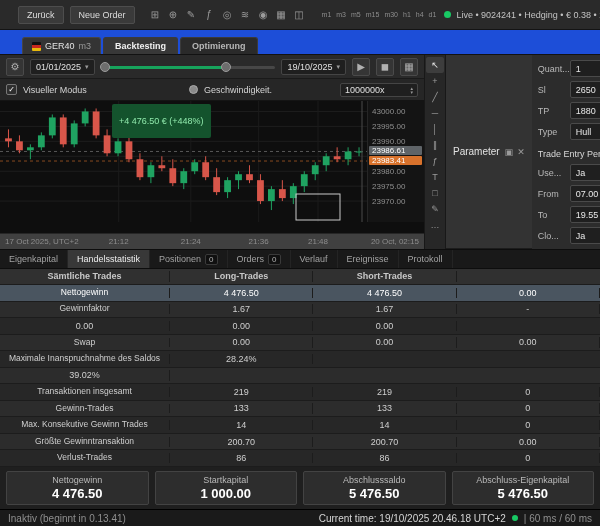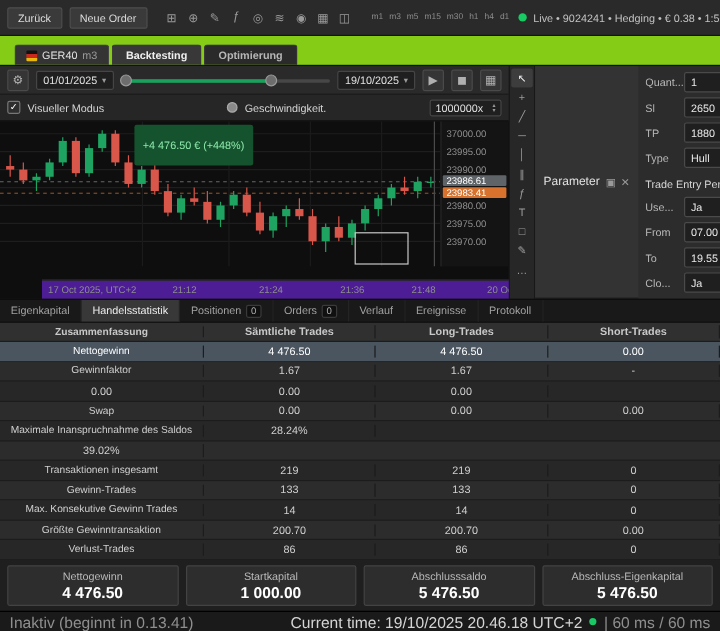--- a/index.html
+++ b/index.html
@@ -2,34 +2,34 @@
 <html><head>
 <meta charset="utf-8">
 <style>
   * { margin:0; padding:0; box-sizing:border-box; }
   html,body { width:600px; height:526px; overflow:hidden; background:#1f1f1f;
     font-family:"Liberation Sans", sans-serif; color:#cfcfcf; }
   .app { width:600px; height:526px; display:flex; flex-direction:column; background:#232323; }
 
   
   .toolbar { flex:0 0 30px; background:#2a2a2a; border-bottom:1px solid #141414;
-    display:flex; align-items:center; gap:6px; padding:0 6px; }
+    display:flex; align-items:center; gap:6px; padding:0 18px; }
   .btn { background:#3a3a3a; border:1px solid #4d4d4d; color:#ddd; border-radius:2px;
     padding:3px 8px; font-size:9px; cursor:pointer; white-space:nowrap; }
   .sep { width:1px; height:16px; background:#424242; }
   .tb-icons { display:flex; gap:1px; }
   .tb-icon { width:17px; height:17px; display:flex; align-items:center; justify-content:center;
     color:#9a9a9a; font-size:10px; border-radius:2px; cursor:pointer; }
   .tf-group { display:flex; gap:1px; }
   .tf-item { font-size:7px; color:#8d8d8d; padding:2px 2px; cursor:pointer; }
   .tb-right { margin-left:auto; display:flex; align-items:center; gap:5px; font-size:9px; color:#c2c2c2; white-space:nowrap; }
   .live-dot { width:7px; height:7px; border-radius:50%; background:#18c964; }
 
   
-  .tabbar { flex:0 0 25px; background:#84cc16; display:flex; align-items:flex-end; gap:2px; padding:0 12px; border-bottom:1px solid #121212; }
+  .tabbar { flex:0 0 25px; background:#1d4ed8; display:flex; align-items:flex-end; gap:2px; padding:0 22px; border-bottom:1px solid #121212; }
   .chart-tab { display:flex; align-items:center; gap:4px; background:#343434; border:1px solid #454545; border-bottom:none;
     border-radius:3px 3px 0 0; padding:3px 9px; font-size:9px; color:#e3e3e3; cursor:pointer; }
   .flag { width:9px; height:9px; border-radius:1px;
     background:linear-gradient(#111 33%, #c8281e 33% 66%, #e8b90c 66%); }
   .tf-label { color:#9a9a9a; }
   .sub-tab { background:#2a2a2a; border:1px solid #3a3a3a; border-bottom:none; border-radius:3px 3px 0 0;
     padding:3px 11px; font-size:9px; color:#b7b7b7; cursor:pointer;font-weight:bold; }
   .sub-tab.active { background:#383838; color:#f0f0f0; }
 
   
@@ -49,32 +49,32 @@
   .rs-fill  { position:absolute; top:8px; left:0; width:72%; height:3px; background:#17a35c; border-radius:2px; }
   .rs-handle { position:absolute; top:4px; width:10px; height:10px; border-radius:50%;
     background:#6d6d6d; border:1px solid #9a9a9a; }
   .rs-handle.h1 { left:-1px; } .rs-handle.h2 { left:calc(72% - 5px); }
 
   .checkbox { width:11px; height:11px; background:#2e2e2e; border:1px solid #777; border-radius:2px;
     display:flex; align-items:center; justify-content:center; font-size:8px; color:#fff; cursor:pointer; }
   .ctrl-label { font-size:9px; color:#d5d5d5; }
   .speed-handle { width:9px; height:9px; border-radius:50%; background:#8a8a8a; border:1px solid #aaa; cursor:pointer; }
   .spin-box { margin-left:auto; display:flex; align-items:center; background:#1f1f1f; border:1px solid #454545;
-    border-radius:2px; padding:1px 4px; gap:5px; font-size:9px; color:#e0e0e0; width:60px; justify-content:space-between; }
+    border-radius:2px; padding:1px 4px; gap:5px; font-size:9px; color:#e0e0e0; width:78px; justify-content:space-between; }
   .spin-arrows { display:flex; flex-direction:column; line-height:4px; font-size:5px; color:#9a9a9a; cursor:pointer; }
 
   
   .chart-wrap { position:relative; flex:1; background:#0e0e0e; overflow:hidden; }
   .chart-canvas { position:absolute; left:0; top:0; }
   .price-axis { position:absolute; right:0; top:0; width:57px; height:121px; background:#141414; border-left:1px solid #262626; }
   .pa-label { position:absolute; left:4px; font-size:8px; color:#8f8f8f; }
   .pa-tag { position:absolute; left:1px; right:2px; font-size:8px; color:#fff; padding:0 3px; border-radius:1px; }
   .pa-tag.current { background:#5f6468; }
   .pa-tag.entry { background:#d8722c; }
-  .time-axis { position:absolute; left:0; bottom:0; width:424px; height:16px; background:#4c1d95; border-top:1px solid #262626;margin-left:35px; }
+  .time-axis { position:absolute; left:0; bottom:0; width:424px; height:16px; background:#404040; border-top:1px solid #262626; }
   .ta-label { position:absolute; top:3px; font-size:8px; color:#8d8d8d; white-space:nowrap; }
   .annotation { position:absolute; left:112px; top:3px; background:#14532d; color:#8fe8ab;
     font-size:9px; padding:12px 7px; border-radius:2px; z-index:2; }
 
   
   .draw-tools { flex:0 0 22px; background:#272727; border-left:1px solid #181818; border-right:1px solid #181818;
     display:flex; flex-direction:column; align-items:center; padding-top:2px; }
   .draw-icon { width:18px; height:16px; display:flex; align-items:center; justify-content:center;
     color:#9c9c9c; font-size:9px; cursor:pointer; border-radius:2px; }
   .draw-icon.active { background:#3d3d3d; color:#e8e8e8; }
@@ -117,21 +117,21 @@
 
   
   .summary-cards { flex:0 0 42px; display:grid; grid-template-columns:repeat(4,1fr); gap:6px; padding:4px 6px; background:#1f1f1f; }
   .card { background:#2d2d2d; border:1px solid #434343; border-radius:2px;
     display:flex; flex-direction:column; align-items:center; justify-content:center; gap:1px; }
   .card-label { font-size:9px; color:#b9b9b9; }
   .card-value { font-size:13px; font-weight:bold; color:#ffffff; }
 
   
   .statusbar { flex:0 0 17px; background:#1a1a1a; border-top:1px solid #000;
-    display:flex; align-items:center; padding:0 8px; gap:8px; font-size:13px; }
+    display:flex; align-items:center; padding:0 8px; gap:8px; font-size:10px; }
   .sb-left { color:#8f8f8f; }
   .sb-right { margin-left:auto; display:flex; align-items:center; gap:6px; }
   .sb-time { color:#d5d5d5; }
   .sb-lat { color:#8f8f8f; }
   .sb-dot { width:6px; height:6px; border-radius:50%; background:#18c964; }
 </style>
 </head>
 <body>
 
 <div class="app">
@@ -305,21 +305,21 @@
             <rect x="333.7382089552239" y="55.27160493827161" width="6.792238805970149" height="2.9876543209876516" fill="#d8564a"></rect>
             <line x1="348.08955223880594" x2="348.08955223880594" y1="46.30864197530864" y2="64.23456790123457" stroke="#1fa361" stroke-width="1"></line>
             <rect x="344.6934328358209" y="50.49135802469571" width="6.792238805970149" height="7.767901234563553" fill="#1fa361"></rect>
             <line x1="359.04477611940297" x2="359.04477611940297" y1="46.30864197530864" y2="55.27160493827161" stroke="#1fa361" stroke-width="1"></line>
             <rect x="355.6486567164179" y="50.49135802469571" width="6.792238805970149" height="1" fill="#1fa361"></rect>
             <rect x="296" y="93" width="44" height="26" fill="none" stroke="#c9c9c9" stroke-width="1"></rect>
             <line x1="362" x2="362" y1="0" y2="121" stroke="#4a4a4a" stroke-width="1"></line>
           </svg>
         <div class="annotation">+4 476.50 € (+448%)</div>
         <div class="price-axis">
-            <span class="pa-label" style="top: 6.45679px;">37000.00</span>
+            <span class="pa-label" style="top: 6.45679px;">43000.00</span>
             <span class="pa-label" style="top: 21.3951px;">23995.00</span>
             <span class="pa-label" style="top: 36.3333px;">23990.00</span>
             <span class="pa-label" style="top: 66.2099px;">23980.00</span>
             <span class="pa-label" style="top: 81.1481px;">23975.00</span>
             <span class="pa-label" style="top: 96.0864px;">23970.00</span>
             <span class="pa-tag current" style="top: 45.4615px;">23986.61</span>
             <span class="pa-tag entry" style="top: 55.022px;">23983.41</span>
           </div>
         <div class="time-axis">
             <span class="ta-label" style="left: 5.088px;">17 Oct 2025, UTC+2</span>
@@ -452,21 +452,20 @@
       <div class="btab">
         <span>Ereignisse</span>
       </div>
       <div class="btab">
         <span>Protokoll</span>
       </div>
     </div>
 
   <div class="stats-table">
       <div class="trow thead">
-        <div class="tcell labelc">Zusammenfassung</div>
         <div class="tcell">Sämtliche Trades</div>
         <div class="tcell">Long-Trades</div>
         <div class="tcell">Short-Trades</div>
       </div>
       <div class="trow even sel">
         <div class="tcell labelc">Nettogewinn</div>
         <div class="tcell">4 476.50</div>
         <div class="tcell">4 476.50</div>
         <div class="tcell">0.00</div>
       </div>

